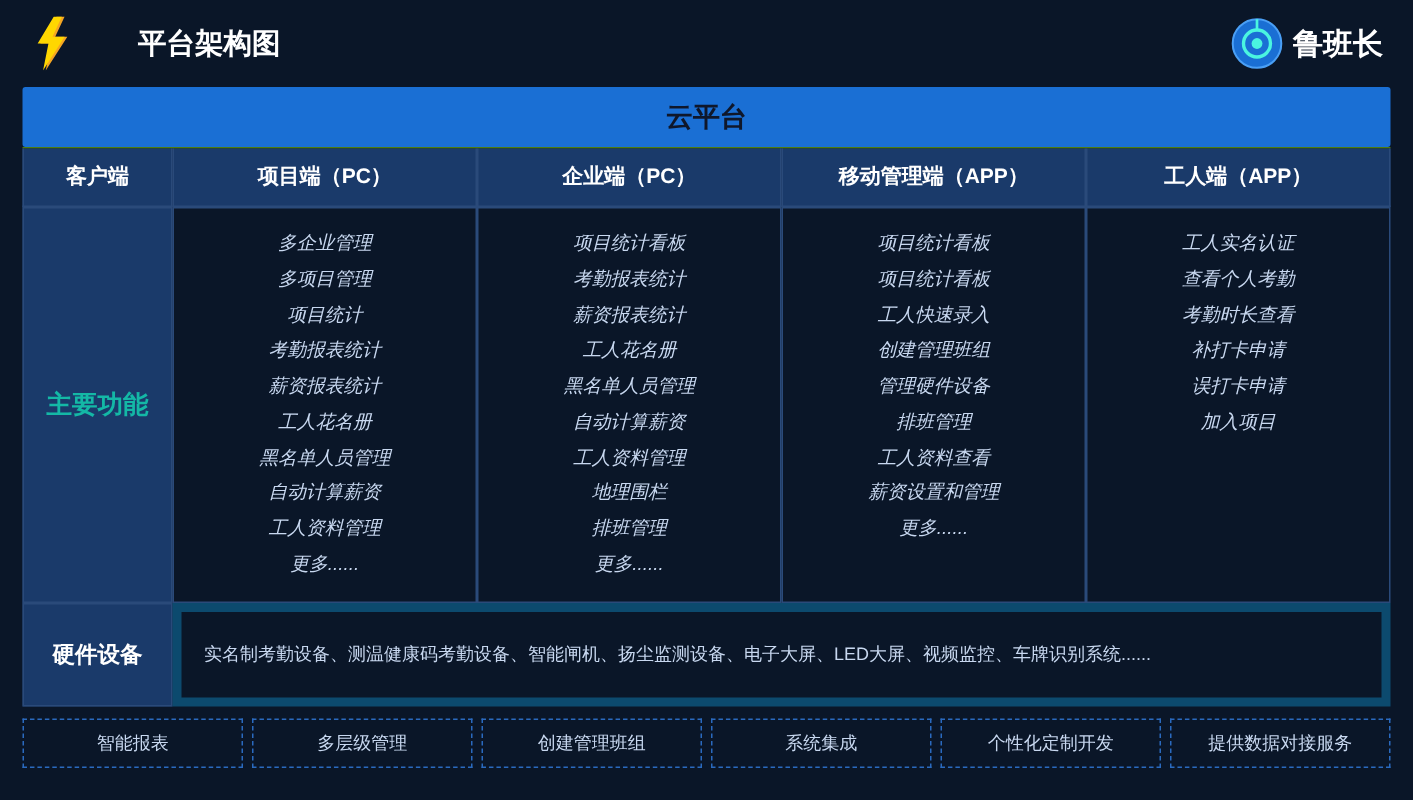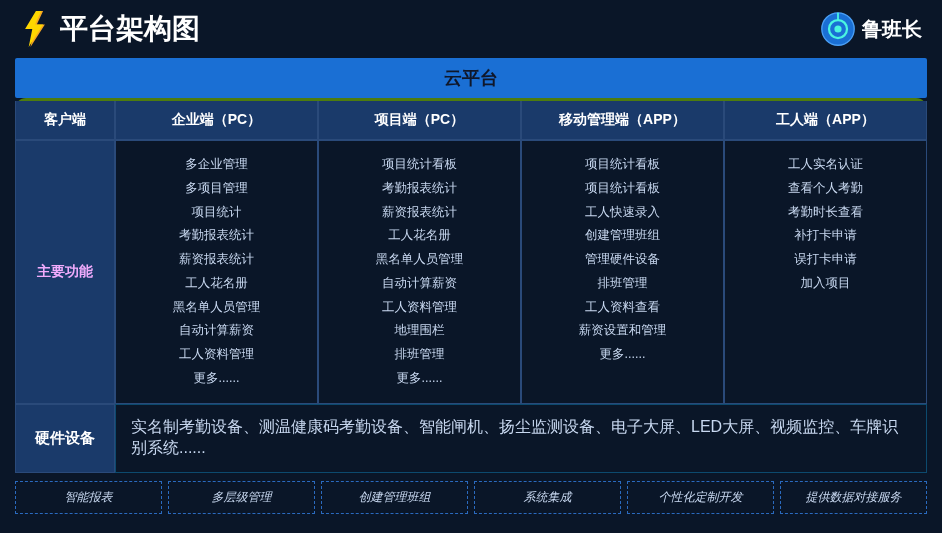--- a/index.html
+++ b/index.html
@@ -21,22 +21,23 @@
       background: #0a1628;
       height: 58px;
     }
     .header-left {
       display: flex;
       align-items: center;
       gap: 10px;
     }
     .header-title {
       color: #ffffff;
-      font-size: 28px;
-      font-weight: bold;
+      font-size: 19px;
+      font-weight: bold;
+      margin-left: 32px;
     }
     .brand-logo {
       display: flex;
       align-items: center;
       gap: 6px;
     }
     .brand-icon {
       width: 36px;
       height: 36px;
     }
@@ -60,63 +61,63 @@
       font-weight: bold;
       padding: 8px 0;
       border-radius: 2px;
       margin-bottom: 0;
     }
 
     
     .col-headers {
       display: grid;
       grid-template-columns: 100px 1fr 1fr 1fr 1fr;
-      border-top: 3px solid #4d7c0f;
-      border-radius: 11px;
+      border-top: 1px solid #4d7c0f;
     }
     .col-header {
       background: #1a3a6a;
       color: #ffffff;
       font-size: 14px;
       font-weight: bold;
       text-align: center;
       padding: 10px 5px;
       border: 1px solid #2a4a7a;
       border-top: none;
     }
 
     
     .content-row {
       display: grid;
       grid-template-columns: 100px 1fr 1fr 1fr 1fr;
       min-height: 230px;
     }
     .row-label {
       background: #1a3a6a;
-      color: #f0abfc;
-      font-size: 14px;
+      color: #14b8a6;
+      font-size: 17px;
       font-weight: bold;
       text-align: center;
       display: flex;
       align-items: center;
       justify-content: center;
       border: 1px solid #2a4a7a;
     }
     .content-cell {
       border: 1px solid #2a4a7a;
       padding: 12px 8px;
       display: flex;
       flex-direction: column;
       align-items: center;
     }
     .content-cell .item {
       color: #c8d8f0;
       font-size: 12.5px;
       line-height: 1.9;
       text-align: center;
+      font-style: italic;
     }
 
     
     .hardware-row {
       display: grid;
       grid-template-columns: 100px 1fr;
       border-top: 0;
     }
     .hardware-label {
       background: #1a3a6a;
@@ -124,43 +125,42 @@
       font-size: 15px;
       font-weight: bold;
       text-align: center;
       display: flex;
       align-items: center;
       justify-content: center;
       border: 1px solid #2a4a7a;
       padding: 24px 5px;
     }
     .hardware-content {
-      border: 1px solid #0c4a6e;
+      border: 6px solid #0c4a6e;
       padding: 8px 15px;
       display: flex;
       align-items: center;
       color: #c8d8f0;
-      font-size: 16px;
+      font-size: 12px;
     }
 
     
     .features-row {
       display: grid;
       grid-template-columns: repeat(6, 1fr);
       margin-top: 8px;
       gap: 6px;
     }
     .feature-item {
       border: 1px dashed #2a6abf;
       color: #c8d8f0;
       font-size: 12px;
       text-align: center;
       padding: 7px 5px;
       background: transparent;
-      font-style: italic;
     }
 
     
     .lightning {
       width: 30px;
       height: 36px;
     }
   </style>
 </head>
 <body>
@@ -187,22 +187,22 @@
 </div>
 
 <div class="main">
 
   <div class="cloud-bar">
     <span>云平台</span>
   </div>
 
   <div class="col-headers">
     <div class="col-header">客户端</div>
+    <div class="col-header">项目端（PC）</div>
     <div class="col-header">企业端（PC）</div>
-    <div class="col-header">项目端（PC）</div>
     <div class="col-header">移动管理端（APP）</div>
     <div class="col-header">工人端（APP）</div>
   </div>
 
   <div class="content-row">
     <div class="row-label">主要功能</div>
 
     <div class="content-cell" id="enterprise-cell">
         <span class="item">多企业管理</span>
         <span class="item">多项目管理</span>

